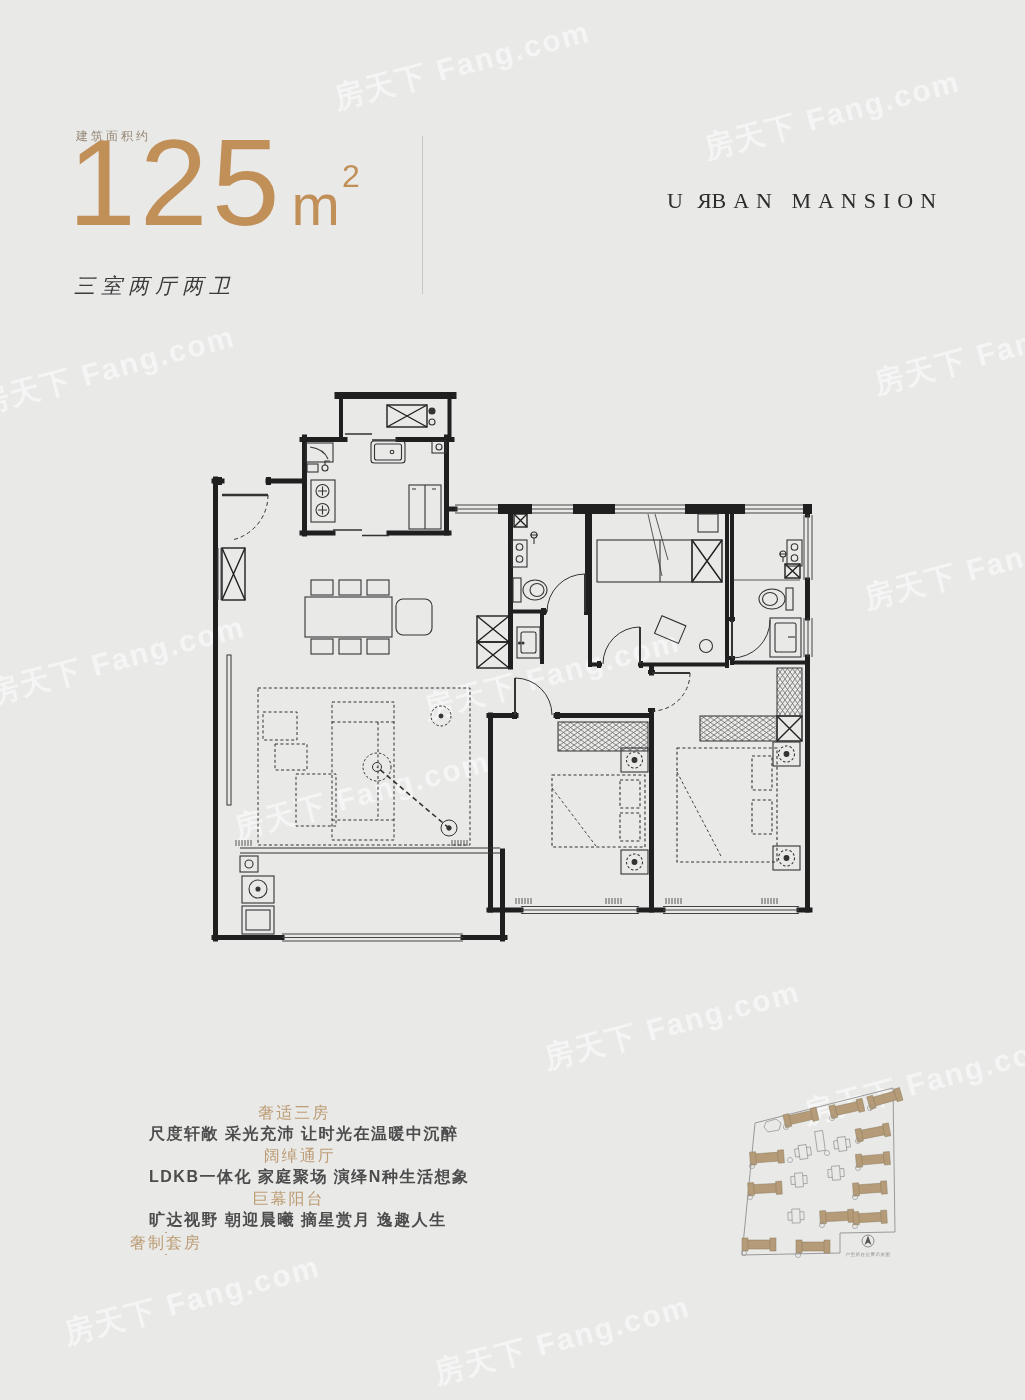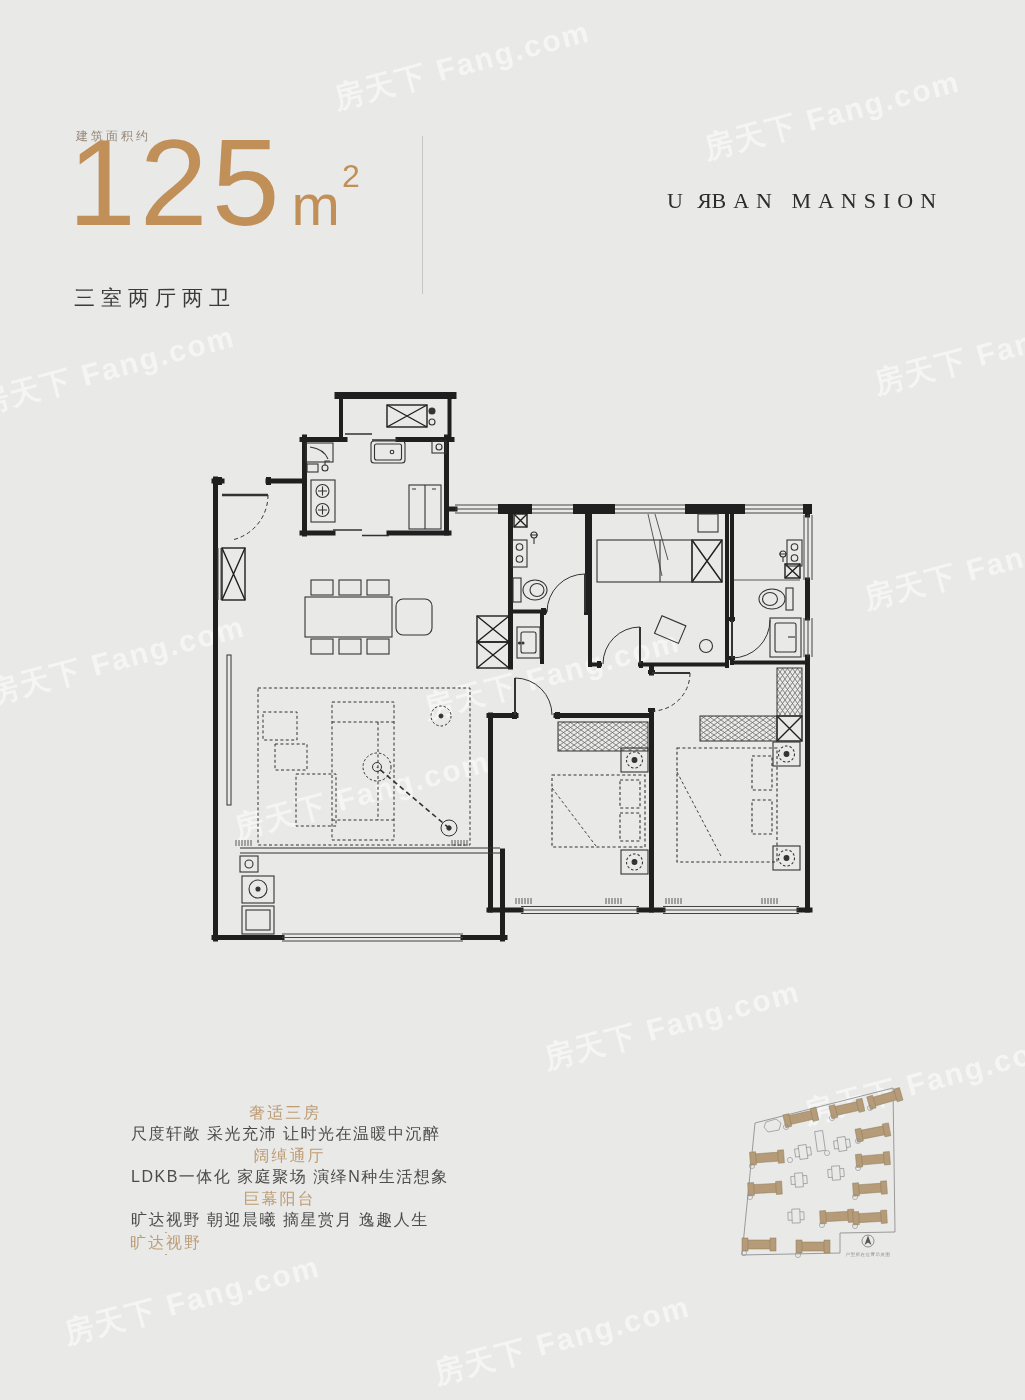--- a/index.html
+++ b/index.html
@@ -5,29 +5,29 @@
   html,body{margin:0;padding:0;}
   body{width:1025px;height:1400px;background:#e9e9e8;font-family:"Liberation Sans","DejaVu Sans",sans-serif;}
   .stage{position:relative;width:1025px;height:1400px;overflow:hidden;background:#e9e9e8;}
   .abs{position:absolute;}
   
   .area-label{left:76px;top:128px;font-size:12px;letter-spacing:3px;color:#968878;}
   .area-big{left:68px;top:122px;color:#c18f58;line-height:1;white-space:nowrap;}
   .area-number{font-size:122px;letter-spacing:4px;font-weight:400;}
   .area-unit{font-size:58px;letter-spacing:0;margin-left:8px;}
   .area-exp{font-size:32px;vertical-align:38px;margin-left:2px;}
-  .layout-text{left:74px;top:284px;font-size:21px;letter-spacing:6px;color:#3b3b3b;font-weight:500;}
+  .layout-text{left:74px;top:272px;font-size:21px;letter-spacing:6px;color:#3b3b3b;font-weight:500;font-style:italic;}
   .v-divider{left:422px;top:136px;width:1px;height:158px;background:#c6c6c4;}
   .brand{left:640px;top:188px;width:330px;text-align:center;font-family:"Liberation Serif","DejaVu Serif",serif;font-size:22px;letter-spacing:7px;color:#2c2c2c;font-weight:500;white-space:nowrap;}
   .brand .mirror{display:inline-block;transform:scaleX(-1);}
   
   .feature-row{left:130px;display:flex;align-items:center;white-space:nowrap;height:22px;flex-direction:column;}
   .fbar{display:inline-block;width:1.5px;height:15px;background:#c5a57e;margin:0 9px;}
   .flabel{font-size:16px;letter-spacing:2px;color:#bd9d75;}
-  .fdesc{font-size:16px;letter-spacing:1.5px;color:#4c4c4c;font-weight:400;margin-left:1px;}
+  .fdesc{font-size:16px;letter-spacing:1.5px;color:#4c4c4c;font-weight:700;margin-left:19px;}
   
   .wm{color:rgba(255,255,255,0.55);font-size:30px;font-weight:700;letter-spacing:2px;transform:rotate(-15deg);white-space:nowrap;pointer-events:none;}
   
   svg{display:block;}
   text.site-caption{font-size:4.5px;fill:#8a8a8a;letter-spacing:0.5px;}
 </style>
 </head>
 <body>
 
 <div class="stage">
@@ -330,21 +330,21 @@
     <span class="fdesc">旷达视野  朝迎晨曦  摘星赏月  逸趣人生</span>
   </div>
   <div class="abs feature-row" style="top:1146px">
     <span class="fbar"></span>
     <span class="flabel">阔绰通厅</span>
     <span class="fbar"></span>
     <span class="fdesc">LDKB一体化  家庭聚场  演绎N种生活想象</span>
   </div>
   <div class="abs feature-row" style="top:1232px">
     <span class="fbar"></span>
-    <span class="flabel">旷达视野</span>
+    <span class="flabel">奢制套房</span>
     <span class="fbar"></span>
   </div>
 
   <svg class="abs" style="left:735px;top:1065px" width="260" height="210" viewBox="735 1065 260 210">
     <path d="M755,1123 L893,1088 L895,1232 L840,1233 L840,1253 L742,1255 Z" fill="none" stroke="#9a9a9a" stroke-width="1"></path>
 
     <g fill="#b59b77" stroke="#8d7c5e" stroke-width="0.5">
       <g transform="rotate(-13 801 1118)">
           <rect x="788" y="1113" width="26" height="9"></rect>
           <rect x="784" y="1111" width="6" height="13"></rect>

